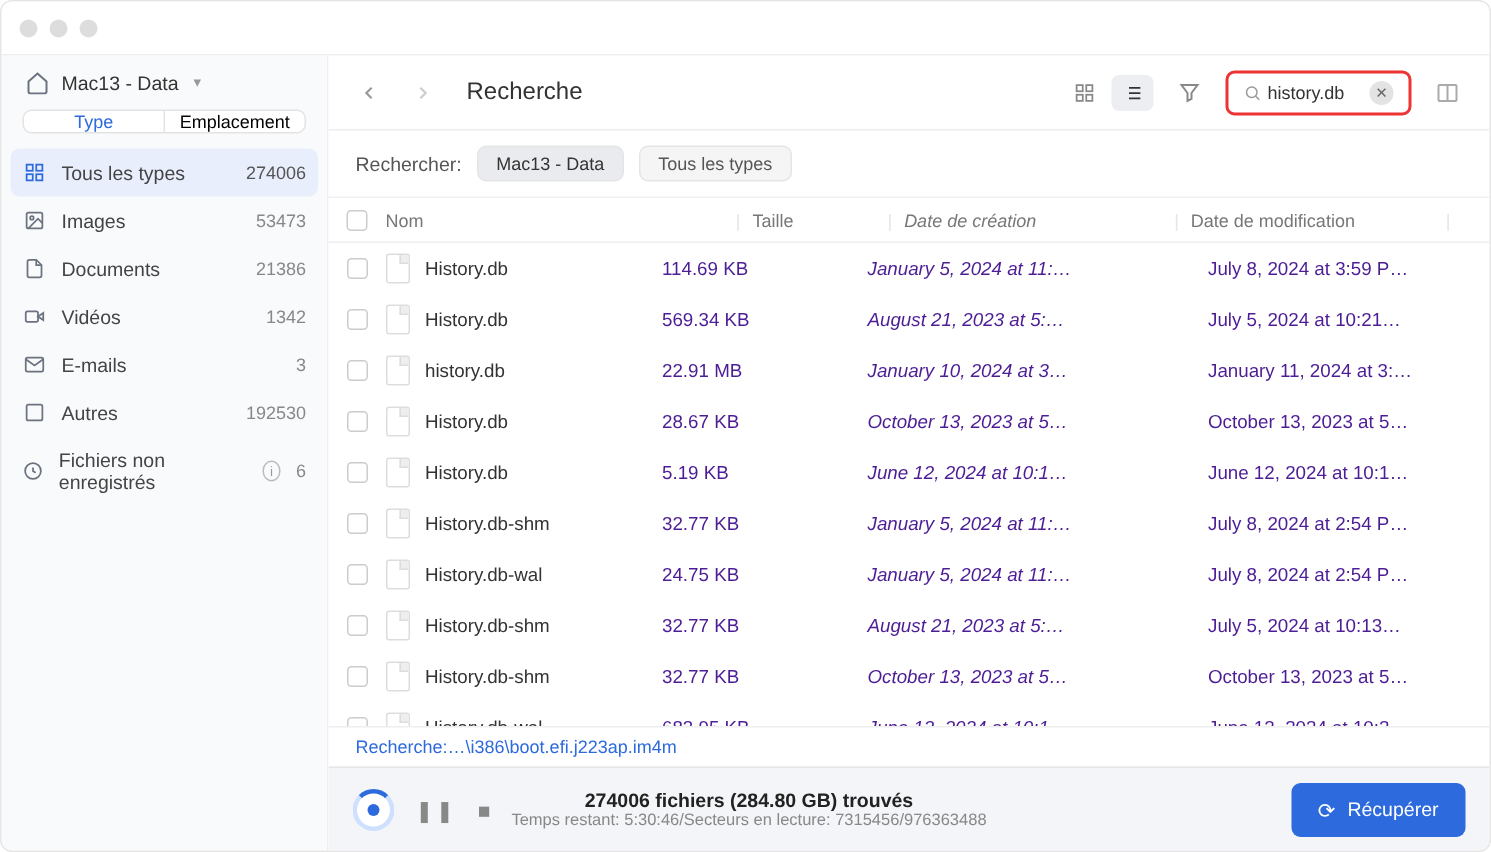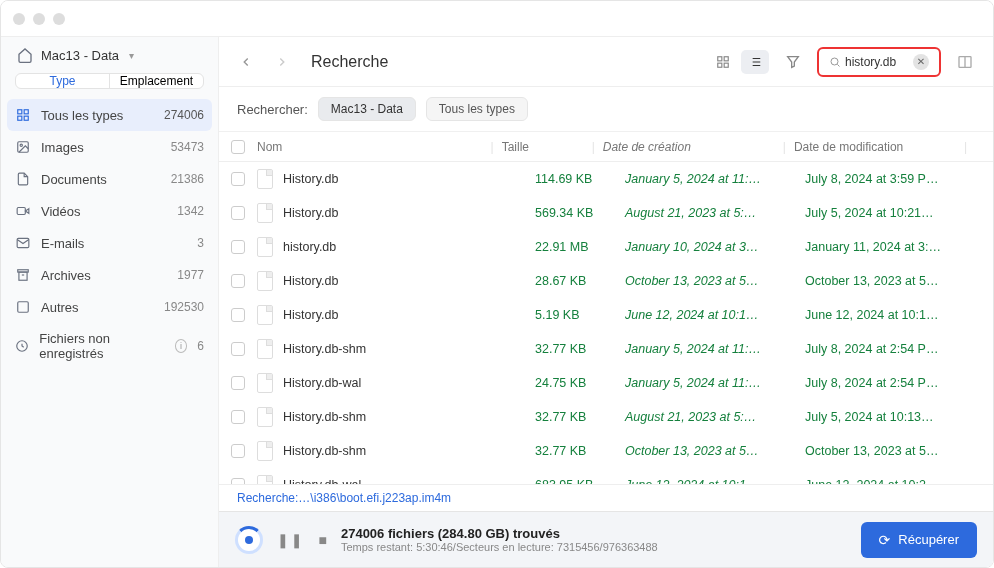--- a/index.html
+++ b/index.html
@@ -50,29 +50,29 @@
 .col-size { width: 90px; }
 .col-created { width: 180px; font-style: italic; }
 .col-modified { width: 170px; }
 .hdr-sep { color: #e5e5e5; margin-right: 8px; }
 
 .rows { flex: 1; overflow-y: auto; }
 .row { display: flex; align-items: center; height: 34px; padding: 0 18px 0 12px; font-size: 12.5px; color: #333; }
 .checkbox { width: 14px; height: 14px; border: 1px solid #ccc; border-radius: 3px; cursor:pointer; }
 .file-icon { width: 16px; height: 20px; background: #fff; border: 1px solid #ddd; border-radius: 2px; position: relative; }
 .file-icon::after { content: ""; position: absolute; top: 0; right: 0; width: 5px; height: 5px; background: #eee; border-left: 1px solid #ddd; border-bottom: 1px solid #ddd; }
-.row .col-size, .row .col-created, .row .col-modified { color: #15803d; }
+.row .col-size, .row .col-created, .row .col-modified { color: #4c1d95; margin-left: 47px; }
 
 .path-bar { padding: 6px 18px; font-size: 12px; color: #2d6add; border-top: 1px solid #eee; white-space: nowrap; overflow: hidden; text-overflow: ellipsis; }
 
 .status-bar { height: 56px; background: #f3f5f8; display: flex; align-items: center; padding: 0 16px; gap: 14px; border-top: 1px solid #e5e5e5; }
 .scan-circle { width: 28px; height: 28px; border-radius: 50%; border: 3px solid #cfe0ff; border-top-color: #2d6add; background: #fff; position: relative; }
 .scan-circle::after { content: ""; position: absolute; top: 50%; left: 50%; width: 8px; height: 8px; background: #2d6add; border-radius: 50%; transform: translate(-50%, -50%); }
 .ctrl { color: #888; cursor: pointer; font-size: 14px; }
-.status-text { display: flex; flex-direction: column; }
+.status-text { display: flex; flex-direction: column; text-align: center; }
 .status-text .line1 { font-size: 13px; font-weight: 600; color: #222; }
 .status-text .line2 { font-size: 11px; color: #888; }
 .recover-btn { margin-left: auto; background: #2d6add; color: #fff; border: none; border-radius: 6px; padding: 10px 18px; font-size: 13px; font-weight: 500; display: flex; align-items: center; gap: 8px; cursor: pointer; }
 .recover-btn .ic { font-size: 14px; }
 svg { display: block; }
 </style>
 </head>
 <body>
 
 <div class="window">
@@ -148,31 +148,20 @@
       </div>
       <div class="cat-item">
         <span class="cat-icon">
             <svg width="14" height="14" viewBox="0 0 24 24" fill="none" stroke="currentColor" stroke-width="2">
               <rect x="2" y="4" width="20" height="16" rx="2"></rect>
               <path d="M22 6l-10 7L2 6"></path>
             </svg>
           </span>
         <span>E-mails</span>
         <span class="count">3</span>
-      </div>
-      <div class="cat-item">
-        <span class="cat-icon">
-            <svg width="14" height="14" viewBox="0 0 24 24" fill="none" stroke="currentColor" stroke-width="2">
-              <rect x="3" y="3" width="18" height="4"></rect>
-              <rect x="5" y="7" width="14" height="14"></rect>
-              <path d="M10 12h4"></path>
-            </svg>
-          </span>
-        <span>Archives</span>
-        <span class="count">1977</span>
       </div>
       <div class="cat-item">
         <span class="cat-icon">
             <svg width="14" height="14" viewBox="0 0 24 24" fill="none" stroke="currentColor" stroke-width="2">
               <rect x="3" y="3" width="18" height="18" rx="2"></rect>
             </svg>
           </span>
         <span>Autres</span>
         <span class="count">192530</span>
       </div>

